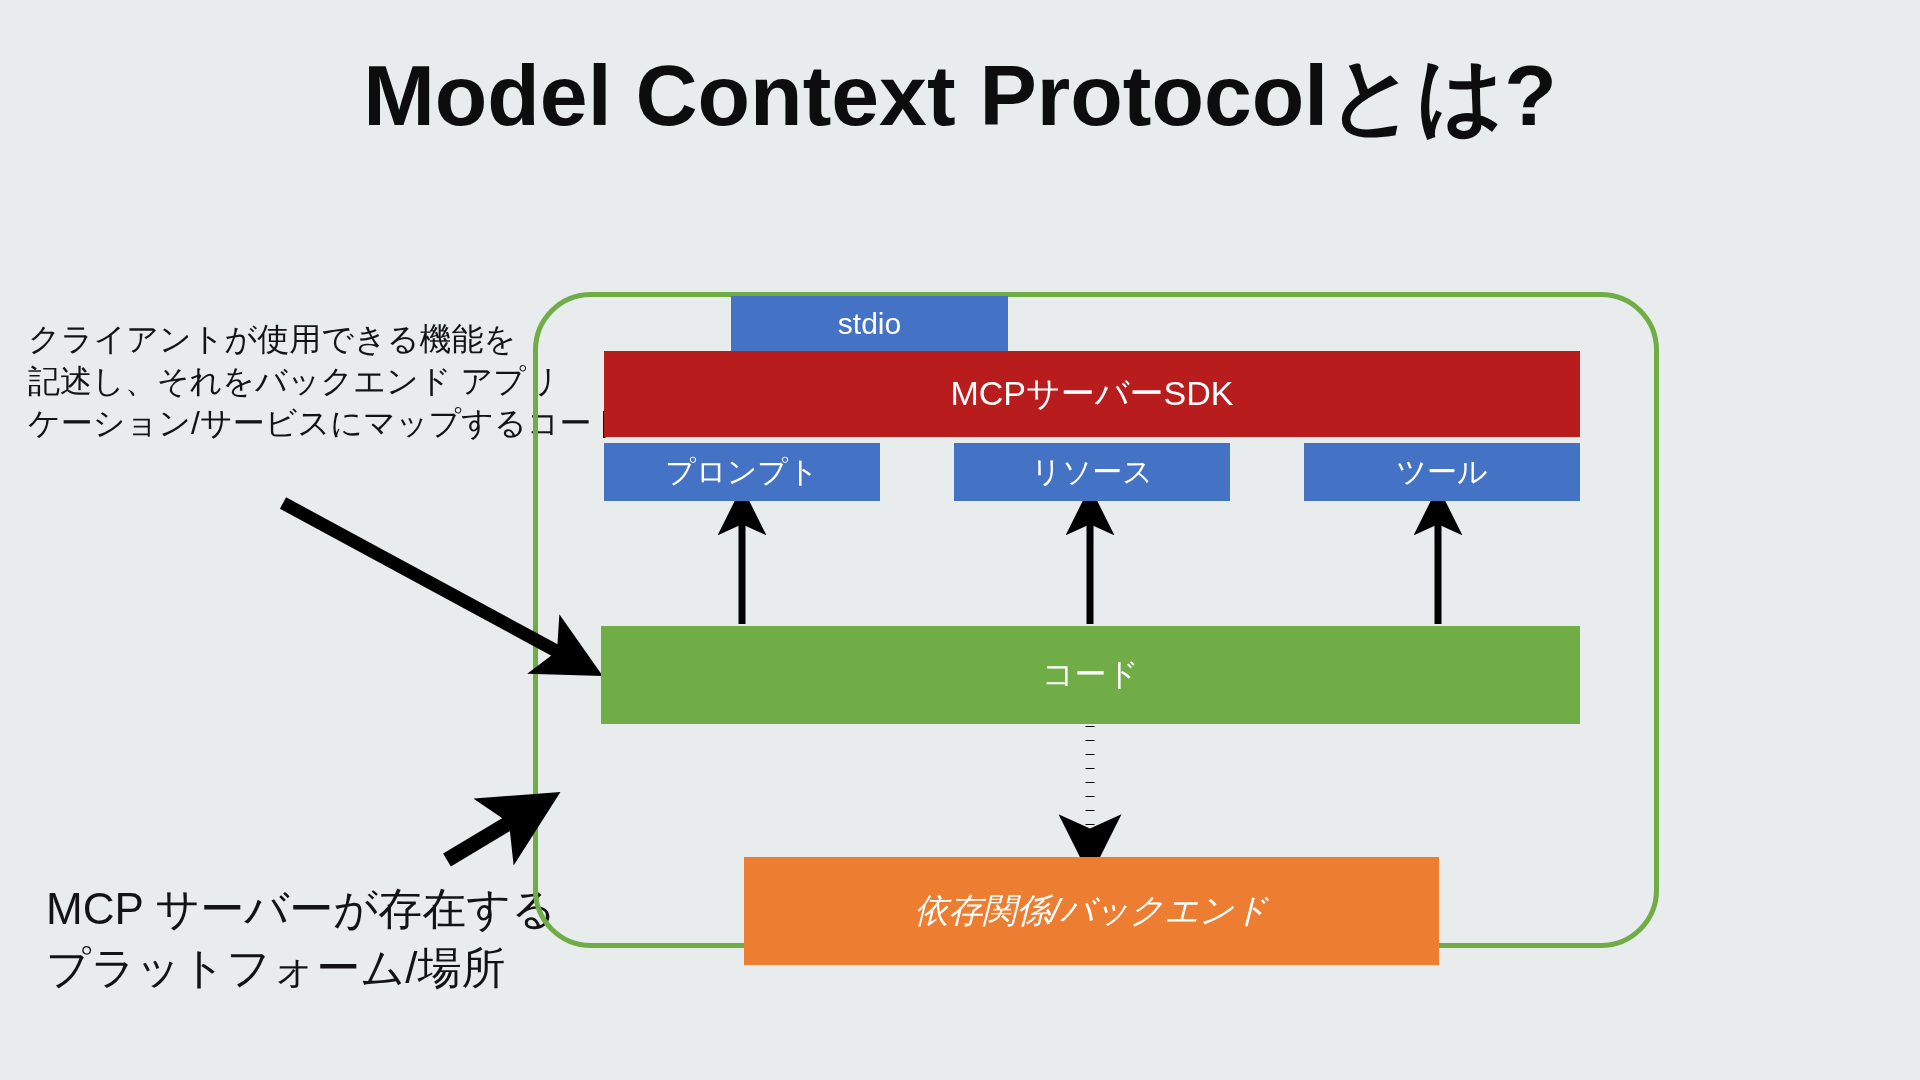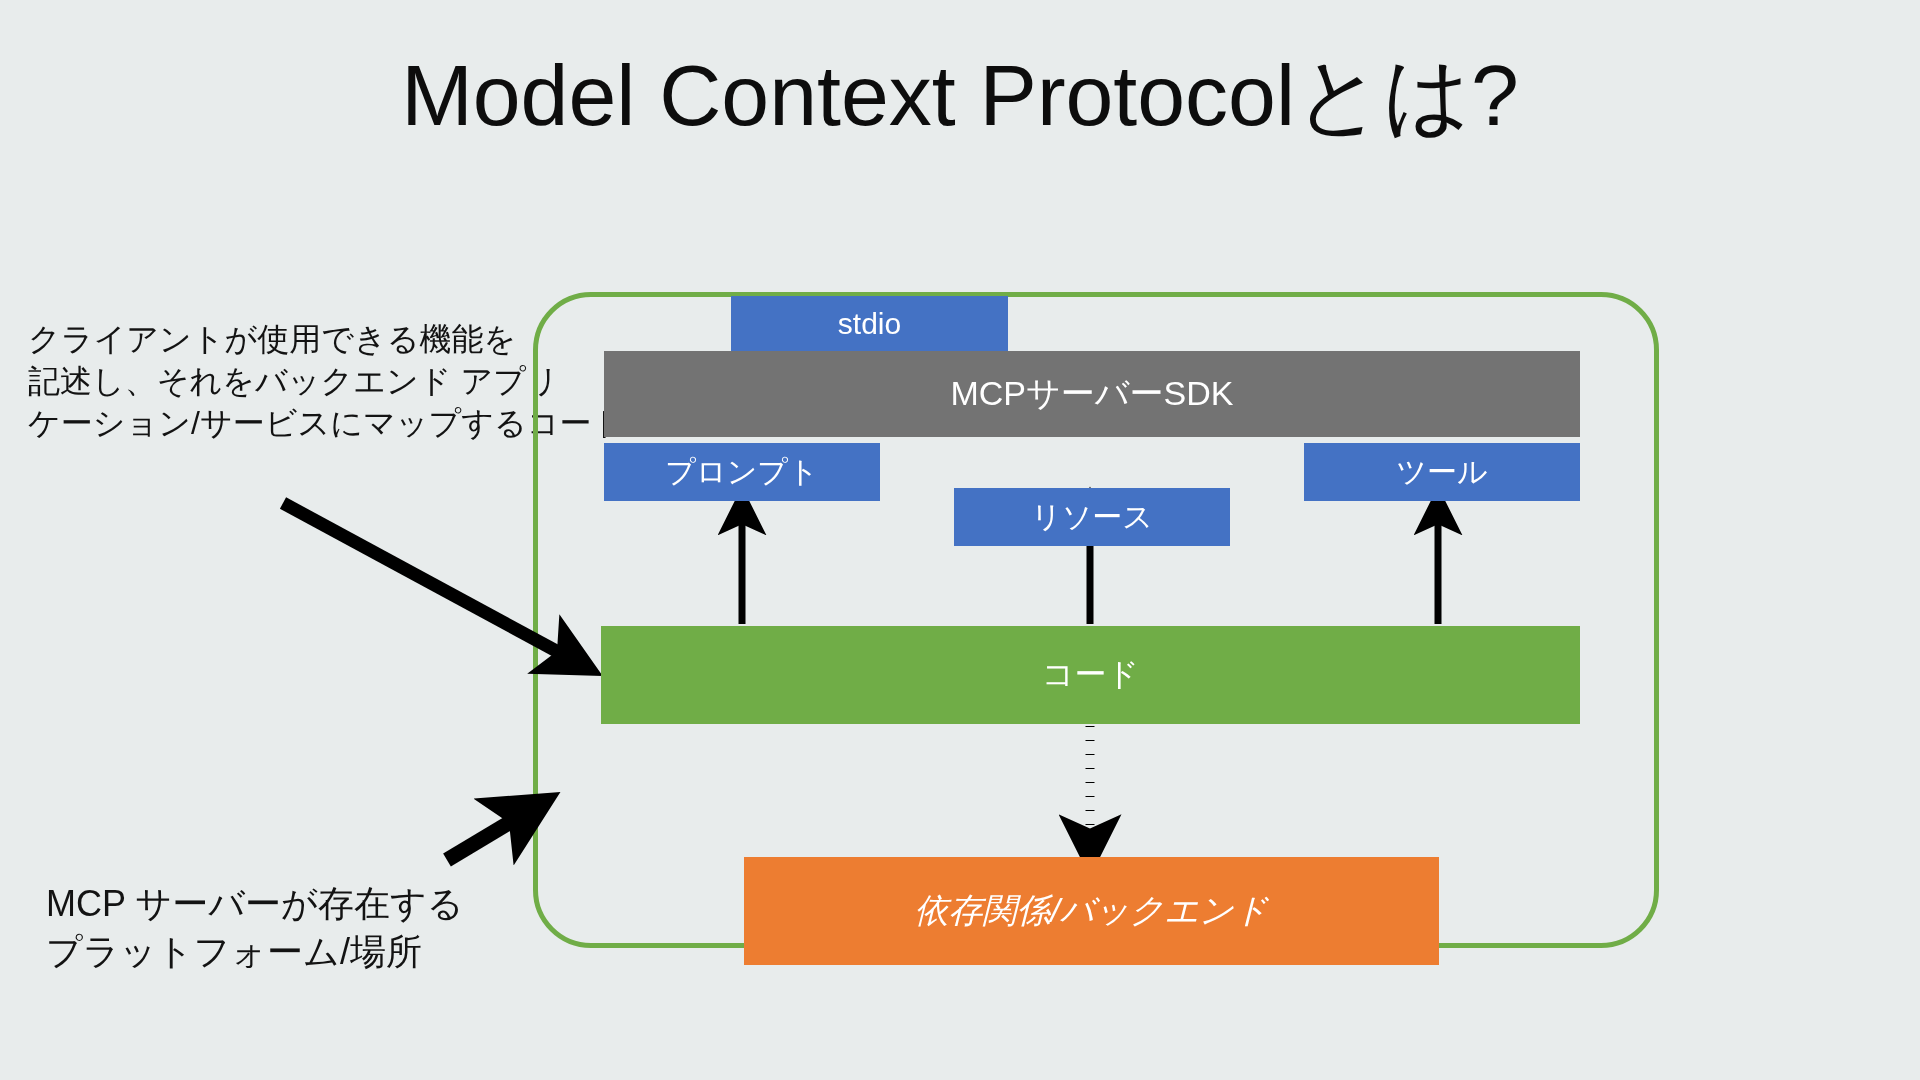--- a/index.html
+++ b/index.html
@@ -22,21 +22,21 @@
   }
 
   
   #slide-title {
     position: absolute;
     left: 0;
     top: 48px;
     width: 1920px;
     text-align: center;
     font-size: 86px;
-    font-weight: 400;
+    font-weight: 700;
     color: #0d0d0d;
     letter-spacing: 0px;
     line-height: 1.1;
     white-space: nowrap;
   }
 
   
   #annot-top-heading {
     position: absolute;
     left: 100px;
@@ -54,21 +54,21 @@
     color: #131313;
     line-height: 1.32;
   }
   #annot-top-body div { white-space: nowrap; }
 
   #annot-bottom-body {
     position: absolute;
     left: 46px;
     top: 880px;
     width: 520px;
-    font-size: 36px;
+    font-size: 44px;
     color: #131313;
     line-height: 1.33;
   }
   #annot-bottom-body div { white-space: nowrap; }
 
   
   #platform-container {
     position: absolute;
     left: 533px;
     top: 292px;
@@ -84,21 +84,21 @@
   .dbox {
     position: absolute;
     display: flex;
     align-items: center;
     justify-content: center;
     color: #ffffff;
     box-sizing: border-box;
     text-align: center;
   }
   .blue  { background: #4472c4; }
-  .gray  { background: #737373; }
+  .gray  { background: #b91c1c; }
   .green { background: #70ad47; }
   .orange{ background: #ed7d31; }
 
   #box-stdio {
     left: 731px; top: 296px; width: 277px; height: 55px;
     font-size: 30px;
   }
   #box-sse {
     left: 1183px; top: 296px; width: 277px; height: 55px;
     font-size: 30px;
@@ -107,21 +107,20 @@
     left: 604px; top: 351px; width: 976px; height: 86px;
     font-size: 34px;
   }
   #box-prompt {
     left: 604px; top: 443px; width: 276px; height: 58px;
     font-size: 30px;
   }
   #box-resource {
     left: 954px; top: 443px; width: 276px; height: 58px;
     font-size: 30px;
-    margin-top: 45px;
   }
   #box-tool {
     left: 1304px; top: 443px; width: 276px; height: 58px;
     font-size: 30px;
   }
   #box-code {
     left: 601px; top: 626px; width: 979px; height: 98px;
     font-size: 32px;
   }
   #box-backend {

